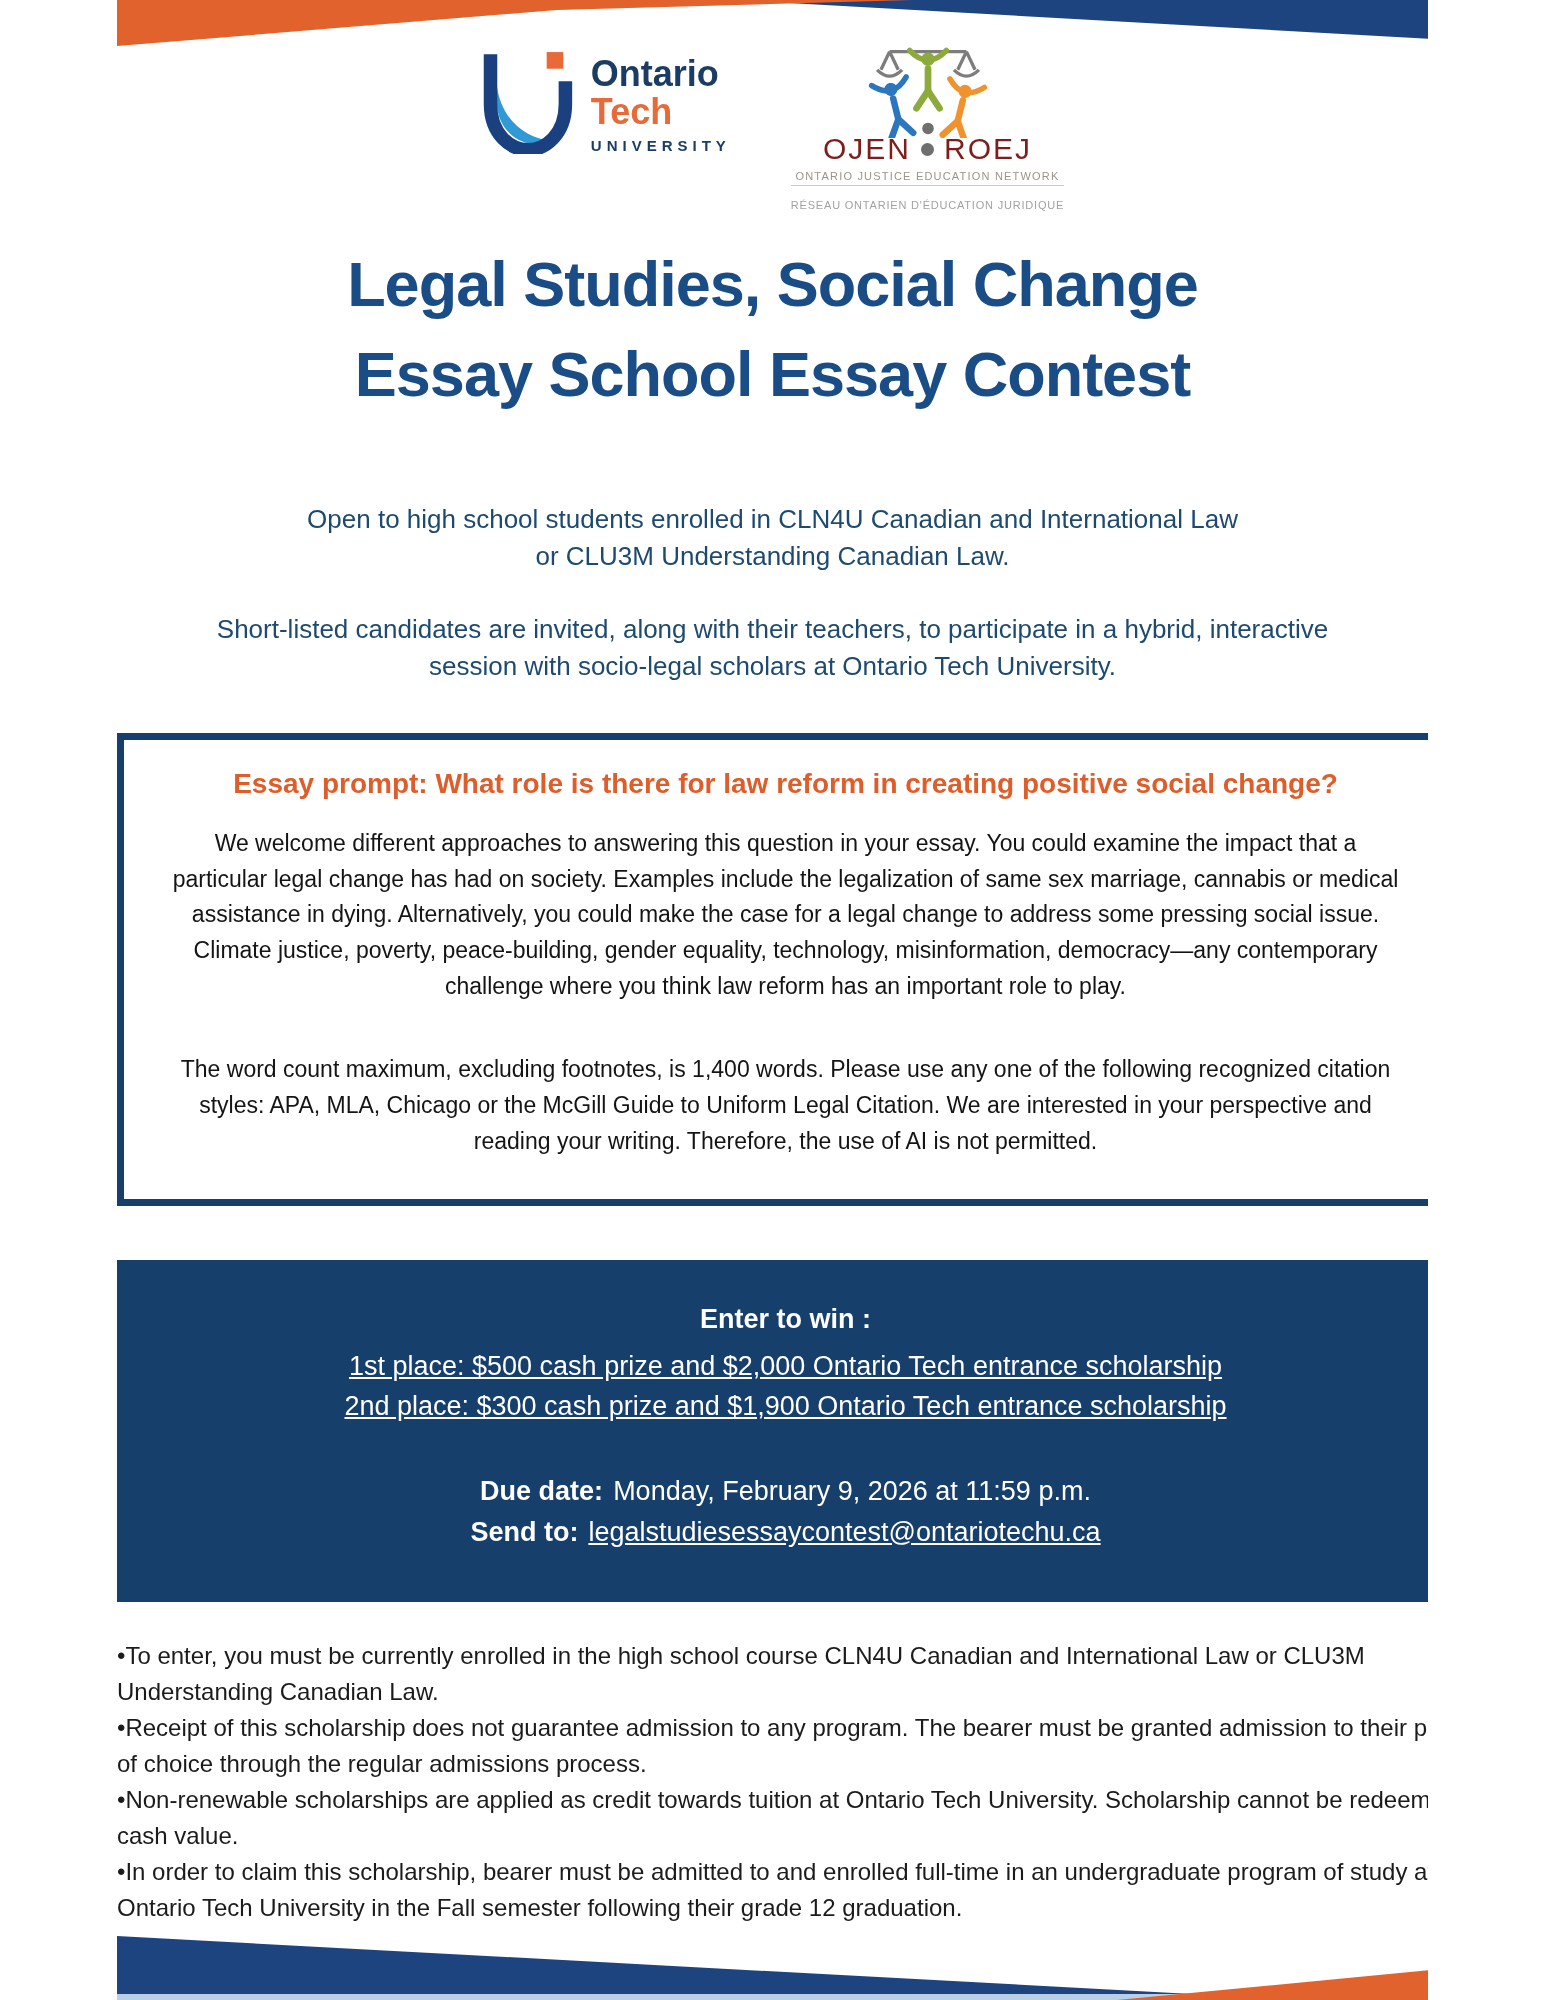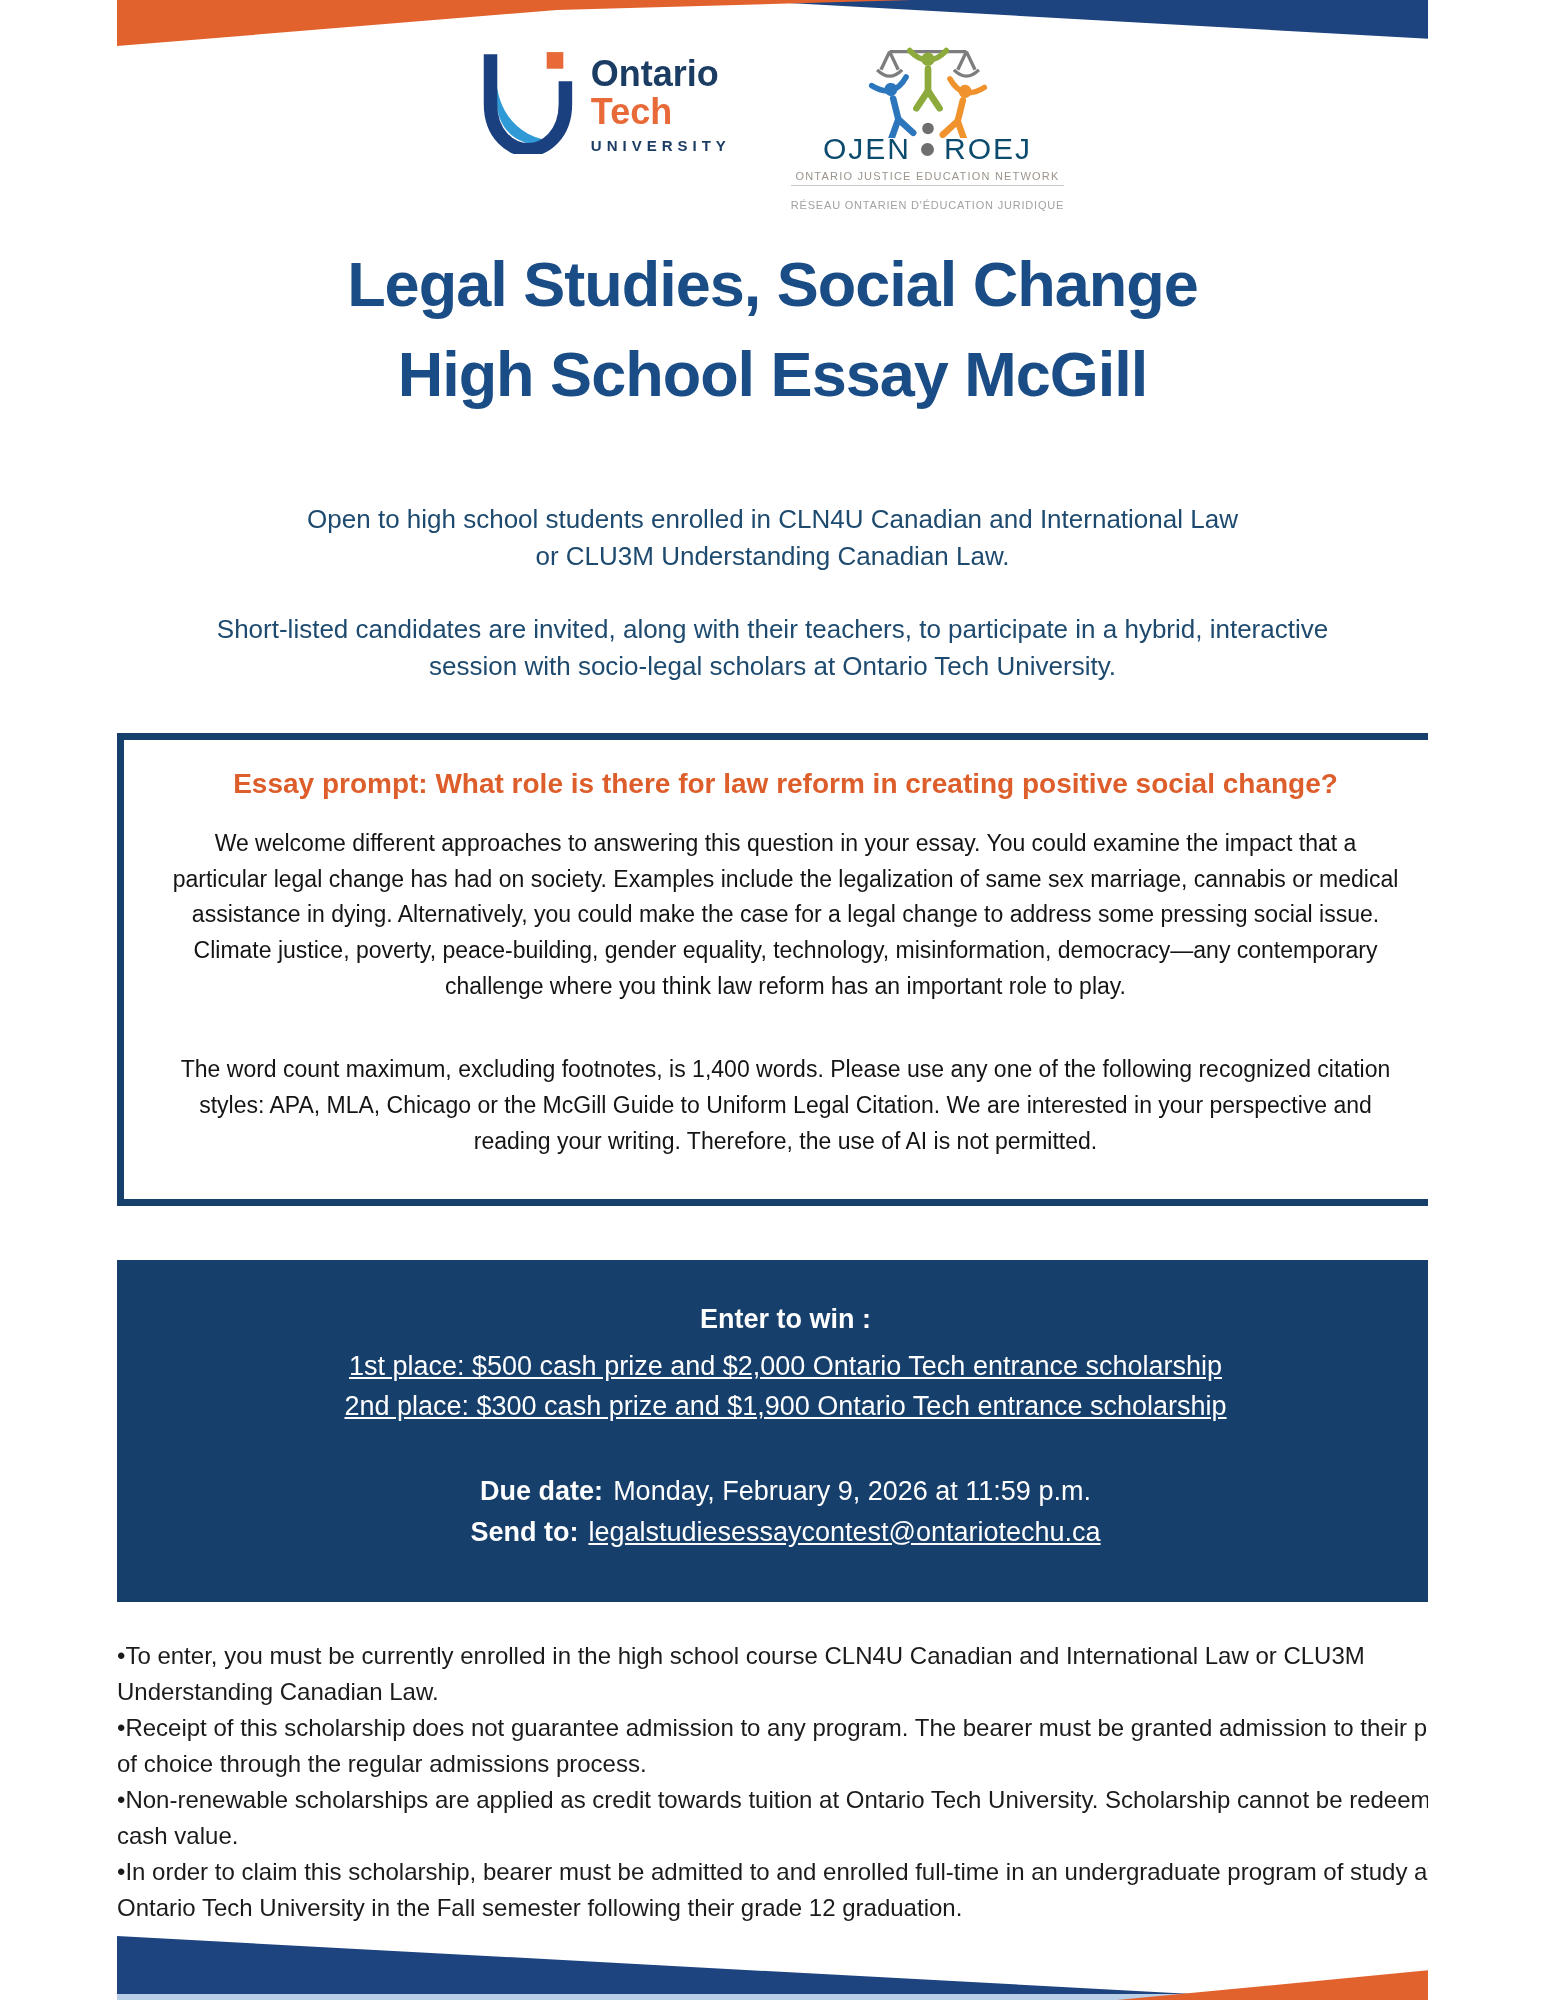--- a/index.html
+++ b/index.html
@@ -20,21 +20,21 @@
   .header{
     margin-top:42px;
     display:flex;justify-content:center;align-items:flex-start;gap:60px;
   }
   .ot-logo{display:flex;align-items:flex-start;gap:14px;margin-top:8px;}
   .ot-text{display:flex;flex-direction:column;margin-top:6px;}
   .ot-name1{font-size:36px;font-weight:bold;color:#1c3d63;line-height:1.0;}
   .ot-name2{font-size:36px;font-weight:bold;color:#e86a38;line-height:1.0;margin-top:2px;}
   .ot-name3{font-size:15px;font-weight:bold;color:#1c3d63;letter-spacing:5px;margin-top:7px;}
   .ojen-logo{display:flex;flex-direction:column;align-items:center;}
-  .ojen-words{display:flex;align-items:center;gap:10px;color:#0c4a6e;
+  .ojen-words{display:flex;align-items:center;gap:10px;color:#7f1d1d;
     font-size:30px;letter-spacing:2px;line-height:1;margin-top:-4px;}
   .ojen-dot{width:13px;height:13px;border-radius:50%;background:#6f6f6f;display:inline-block;}
   .ojen-tag-en{font-size:11px;color:#9b948c;letter-spacing:1.2px;margin-top:6px;}
   .ojen-tag-fr{font-size:11px;color:#a2a2a2;letter-spacing:0.8px;margin-top:3px;
     border-top:1px solid #c9c9c9;padding-top:13px;}
   
   .title{
     margin-top:28px;text-align:center;
     font-size:63px;font-weight:bold;color:#1a4c85;line-height:1.43;
     letter-spacing:-1px;
@@ -136,21 +136,21 @@
         <span class="ojen-dot"></span>
         <span>ROEJ</span>
       </div>
       <span class="ojen-tag-en">ONTARIO JUSTICE EDUCATION NETWORK</span>
       <span class="ojen-tag-fr">RÉSEAU ONTARIEN D'ÉDUCATION JURIDIQUE</span>
     </div>
   </div>
 
   <div class="title">
     <div>Legal Studies, Social Change</div>
-    <div>High School Essay McGill</div>
+    <div>Essay School Essay Contest</div>
   </div>
 
   <div class="intro intro-p1">
     <div>Open to high school students enrolled in CLN4U Canadian and International Law</div>
     <div>or CLU3M Understanding Canadian Law.</div>
   </div>
   <div class="intro intro-p2">
     <div>Short-listed candidates are invited, along with their teachers, to participate in a hybrid, interactive</div>
     <div>session with socio-legal scholars at Ontario Tech University.</div>
   </div>

